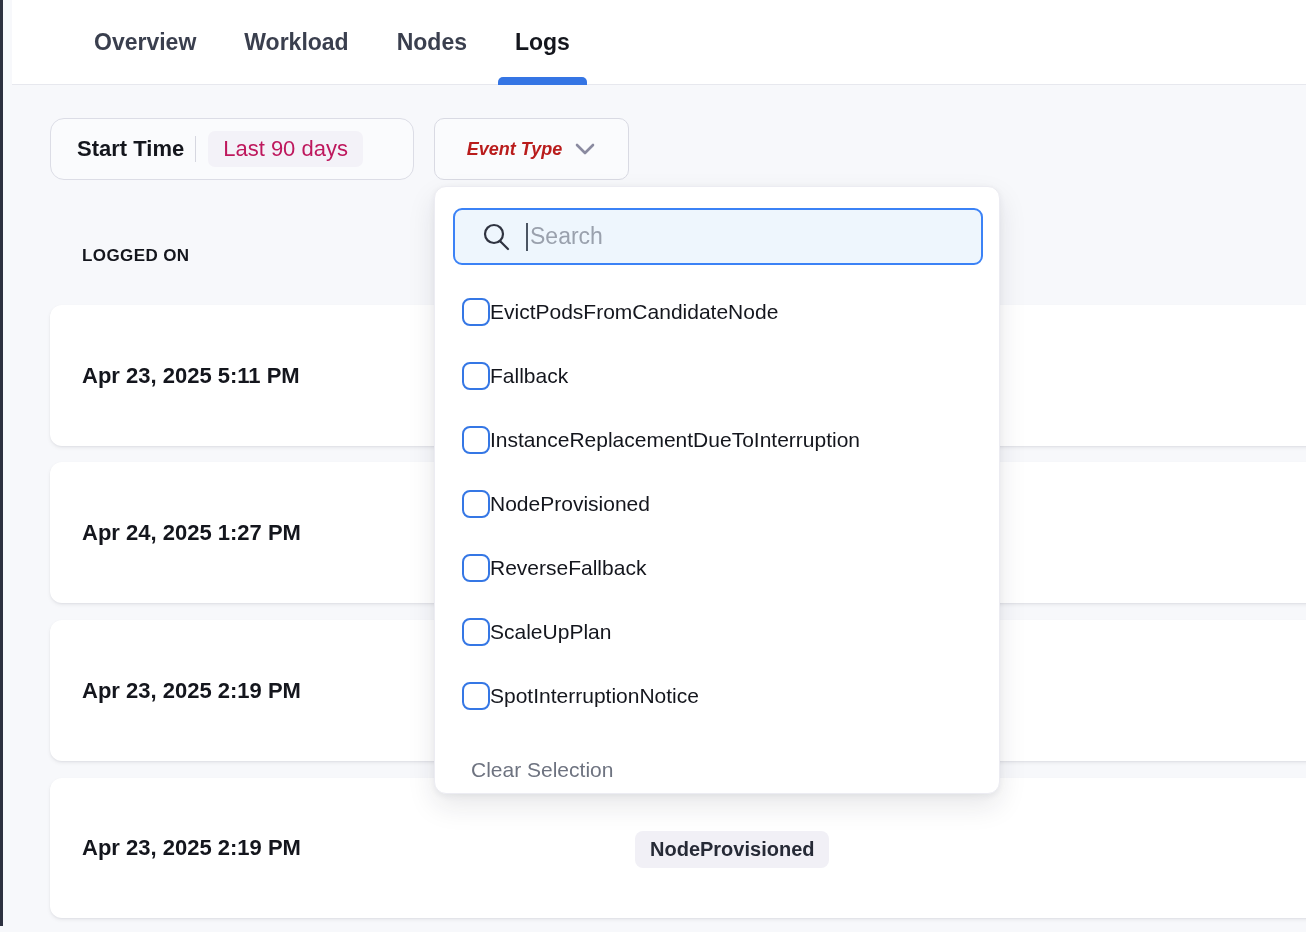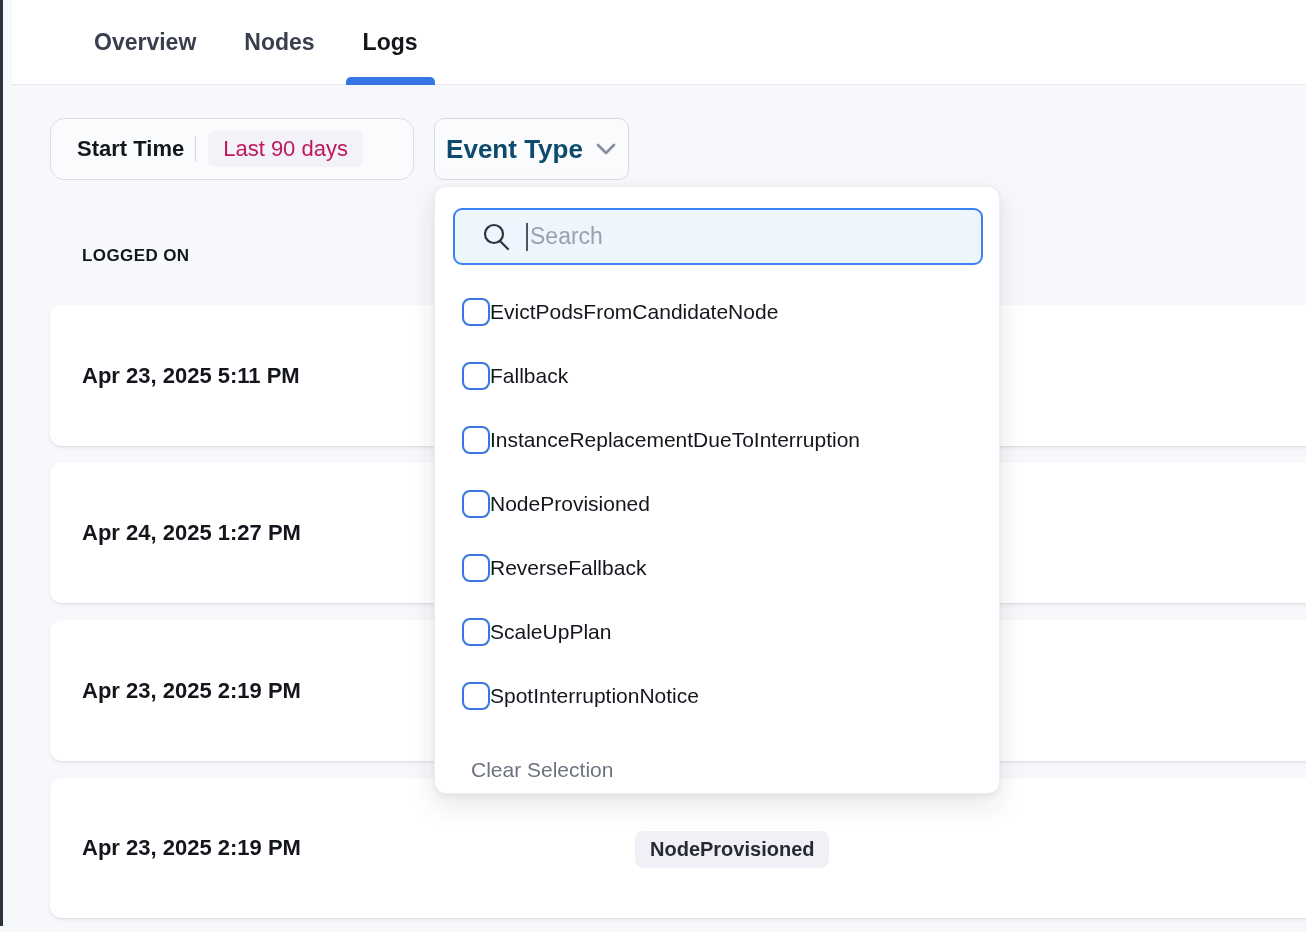--- a/index.html
+++ b/index.html
@@ -45,21 +45,21 @@
   .filter-start .pill {
     background:#f3f2f8; border-radius:7px; padding:5px 15px;
     font-size:22px; color:#be185d;
   }
 
   .filter-event {
     position:absolute; left:434px; top:118px; width:195px; height:62px;
     background:#fafbfd; border:1px solid #d9dae3; border-radius:10px;
     display:flex; align-items:center; justify-content:center; gap:12px; z-index:4;
   }
-  .filter-event .label { font-size:26px; font-weight:600; color:#0c4a6e; }
+  .filter-event .label { font-size:18px; font-weight:600; color:#b91c1c;font-style:italic; }
   .filter-event svg { display:block; }
 
   
   .col-header {
     position:absolute; left:82px; top:246px;
     font-size:17px; font-weight:700; letter-spacing:0.4px; color:#14161d; z-index:1;
   }
 
   
   .row-card {
@@ -111,20 +111,23 @@
 </style>
 </head>
 <body>
 
 <div class="left-edge"></div>
 
 <div class="header">
   <div class="tabs">
     <div class="tab">
       <span>Overview</span>
+    </div>
+    <div class="tab">
+      <span>Workload</span>
     </div>
     <div class="tab">
       <span>Nodes</span>
     </div>
     <div class="tab active">
       <span>Logs</span>
       <div class="underline"></div>
     </div>
   </div>
 </div>

